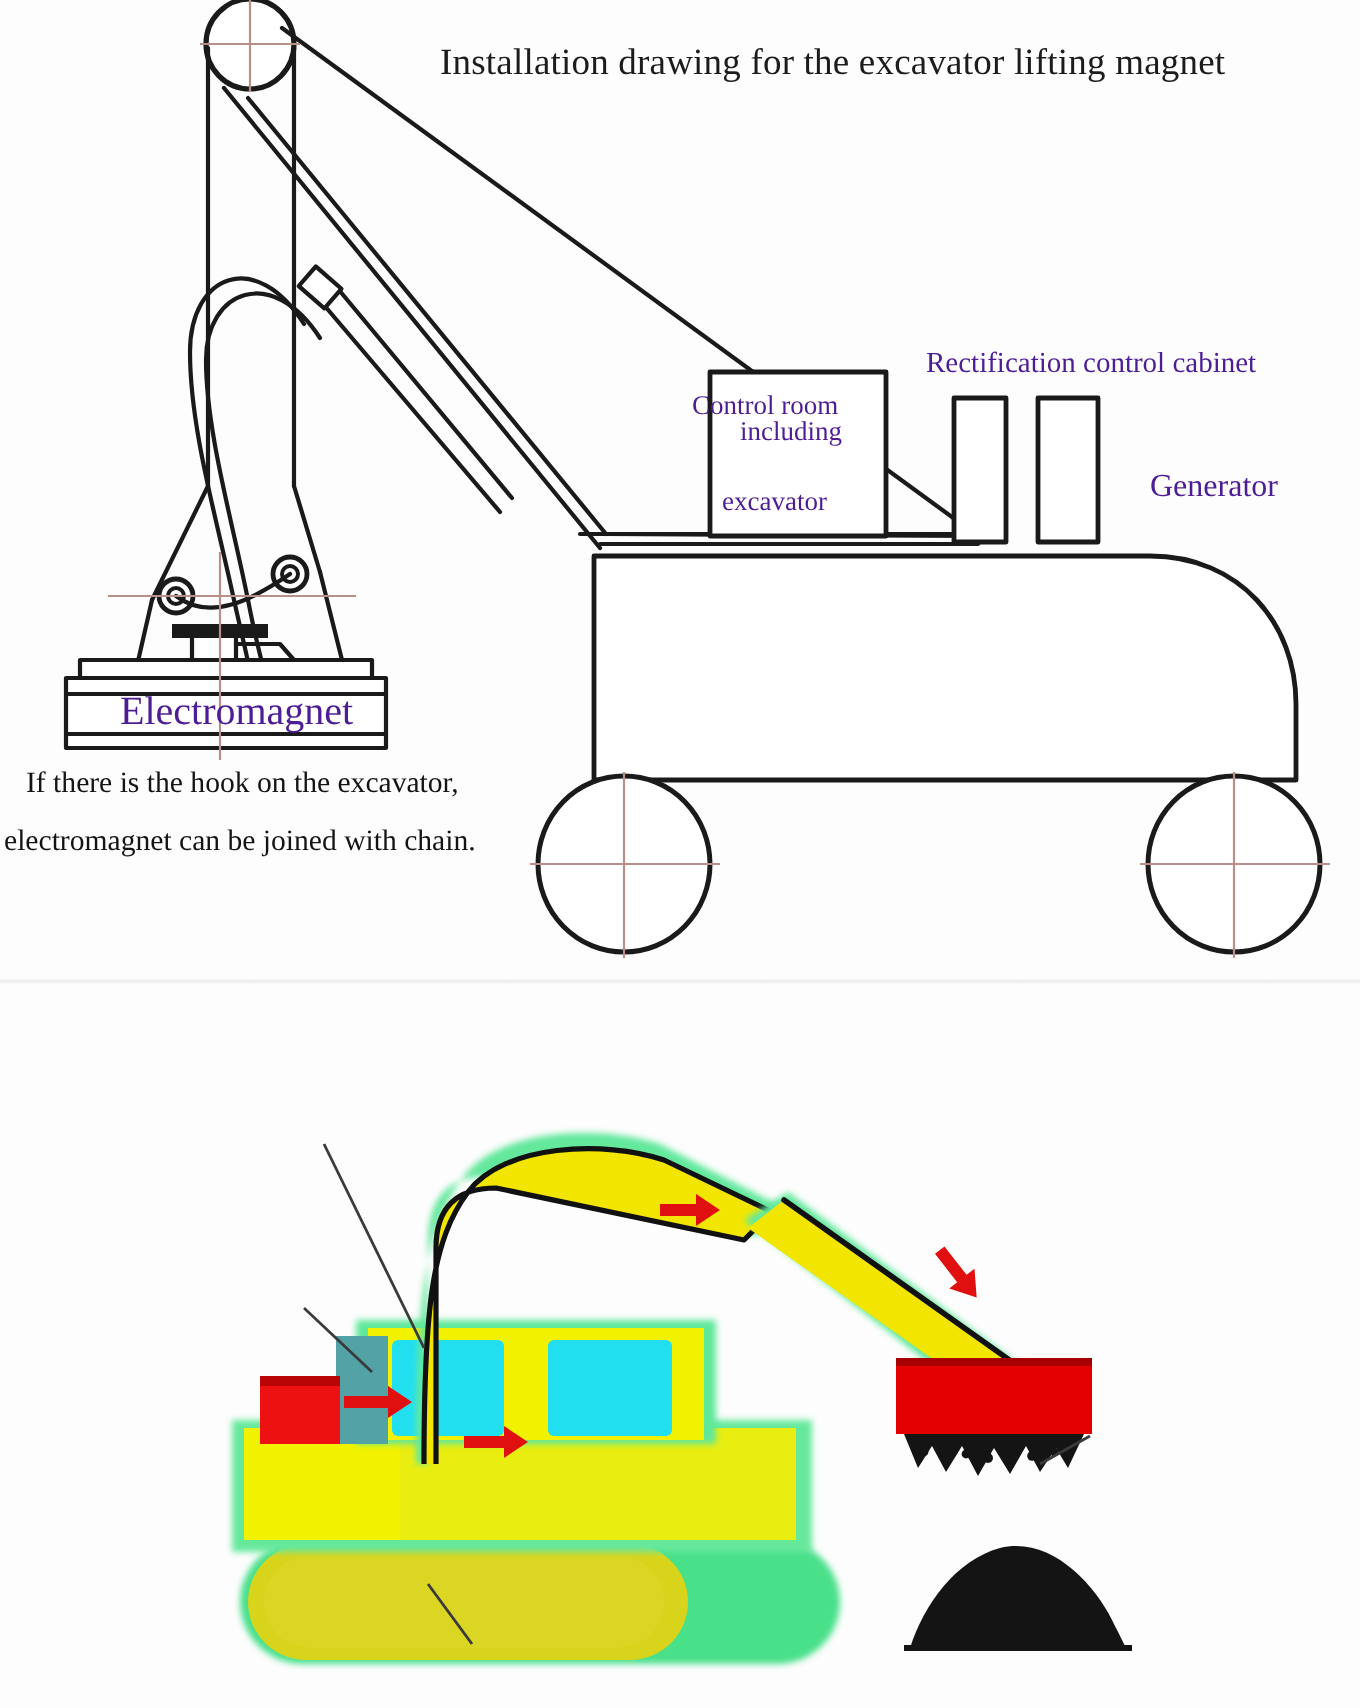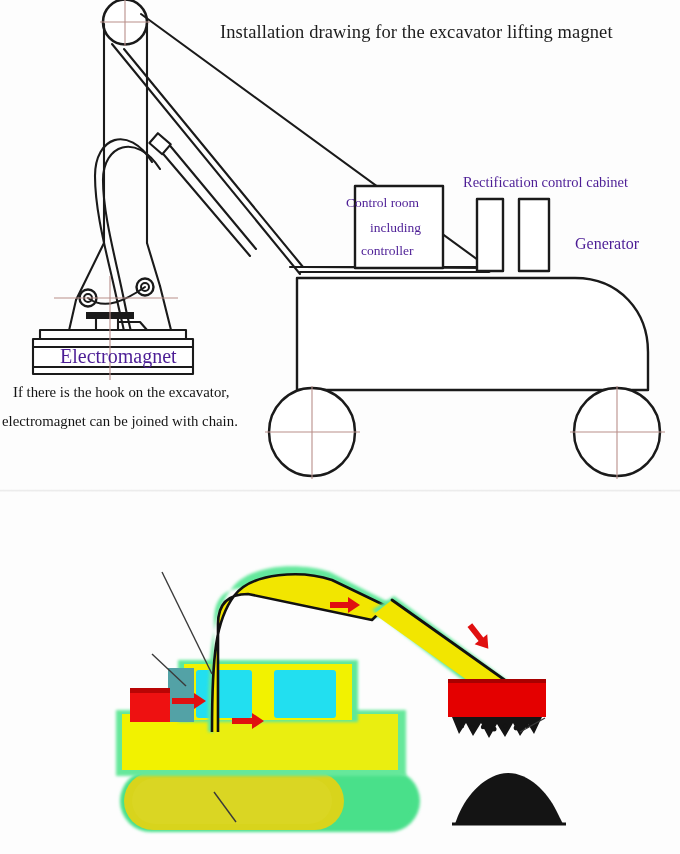--- a/index.html
+++ b/index.html
@@ -65,21 +65,21 @@
     white-space: nowrap;
   }
   .boxlabel {
     position: absolute;
     font-family: Liberation Serif, serif;
     font-size: 13.5px;
     color: #4c1d95;
     white-space: nowrap;
   }
   #label-control-room { left: 346px; top: 195px; }
-  #label-control-including { left: 370px; top: 220px; }
+  #label-control-including { left: 370px; top: 208px; }
   #label-control-controller { left: 361px; top: 243px; }
   #label-rectification {
     left: 463px; top: 174px;
     font-size: 14.5px;
   }
   #label-generator {
     left: 575px; top: 235px;
     font-size: 16px;
   }
   #label-electromagnet {
@@ -164,21 +164,21 @@
         <path d="M312 386 L312 479"></path>
         <path d="M570 432 L665 432"></path>
         <path d="M617 386 L617 479"></path>
       </g>
     </svg>
 
     <div class="title-text" id="diagram-title">Installation drawing for the excavator lifting magnet</div>
 
     <div class="boxlabel" id="label-control-room">Control room</div>
     <div class="boxlabel" id="label-control-including">including</div>
-    <div class="boxlabel" id="label-control-controller">controller</div>
+    <div class="boxlabel" id="label-control-controller">excavator</div>
 
     <div class="boxlabel" id="label-rectification">Rectification control cabinet</div>
     <div class="boxlabel" id="label-generator">Generator</div>
     <div class="boxlabel" id="label-electromagnet">Electromagnet</div>
 
     <div class="note-line" id="note-line-1">If there is the hook on the excavator,</div>
     <div class="note-line" id="note-line-2">electromagnet can be joined with chain.</div>
   </div>
 
   <div class="divider"></div>

